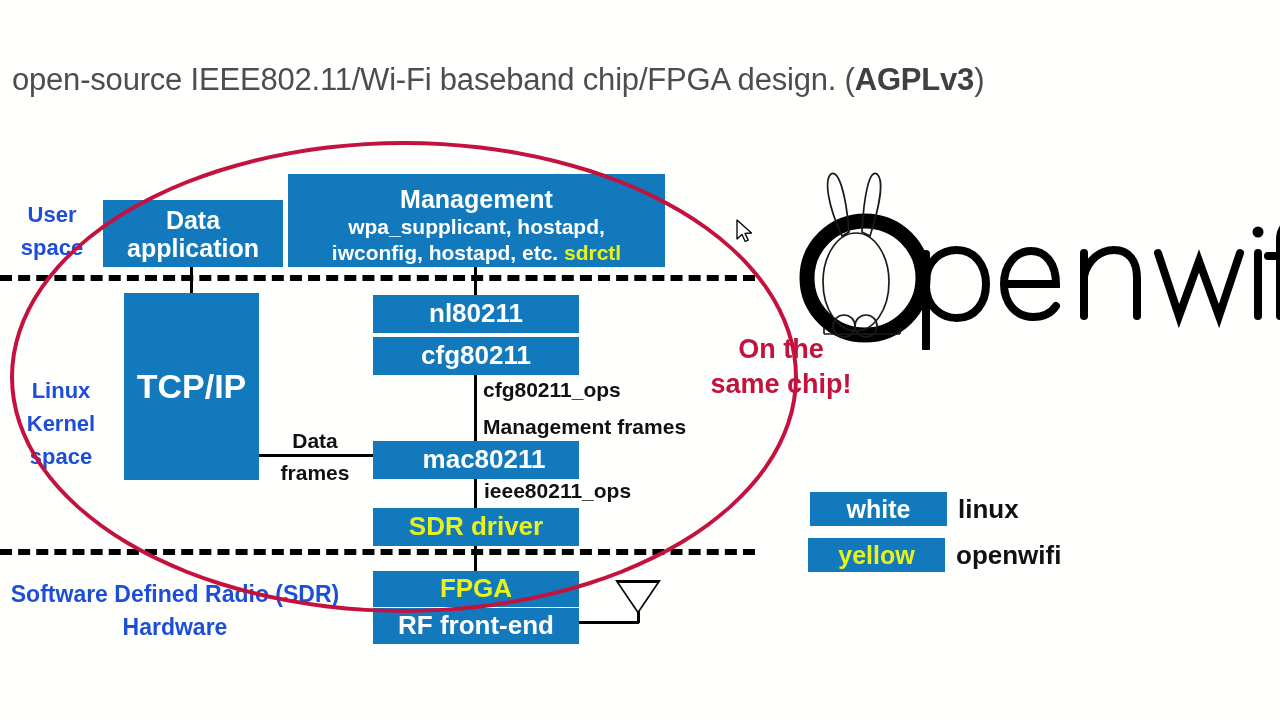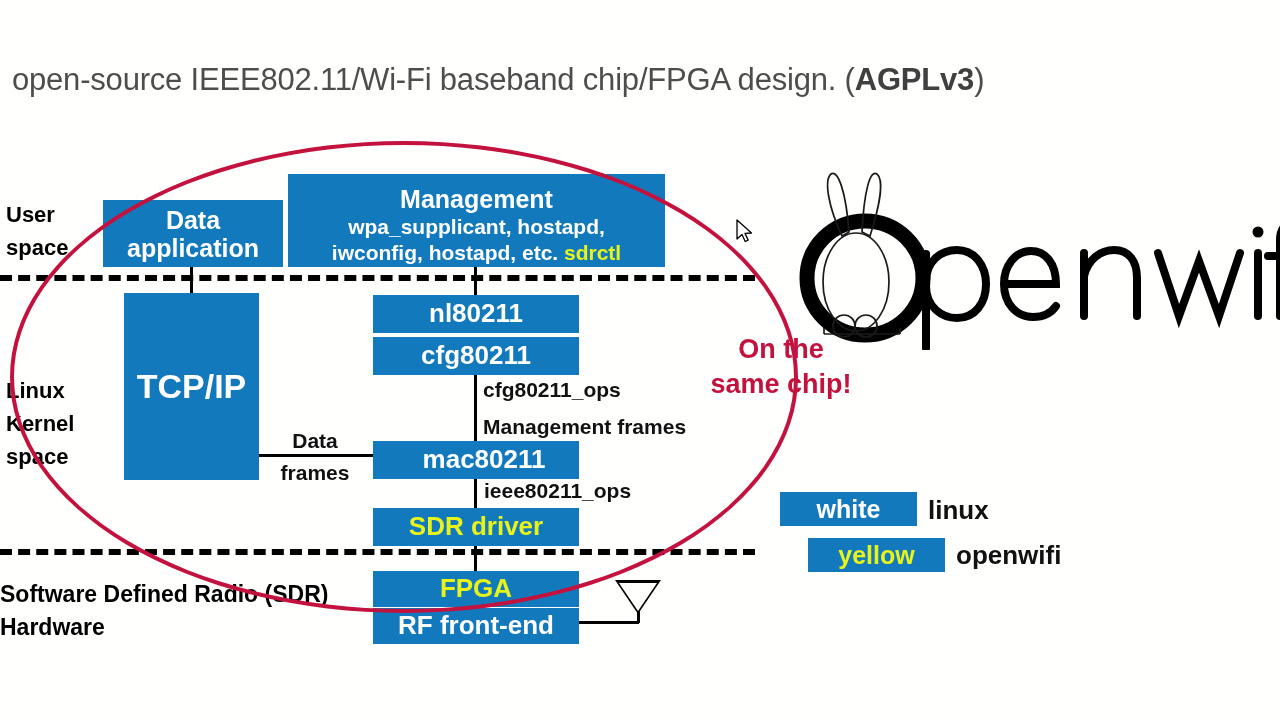--- a/index.html
+++ b/index.html
@@ -66,22 +66,22 @@
   #box-sdrdriver  { left: 373px; top: 508px;  width: 206px; height: 38px; font-size: 26px; }
   #box-fpga       { left: 373px; top: 571px;  width: 206px; height: 36px; font-size: 26px; }
   #box-rffront    { left: 373px; top: 608px;  width: 206px; height: 36px; font-size: 26px; }
 
   
   .side-label {
     position: absolute;
     font-family: "Liberation Sans", sans-serif;
     font-weight: bold;
     font-size: 22px;
-    color: #000000;
-    text-align: left;
+    color: #1d4ed8;
+    text-align: center;
     line-height: 1.5;
     z-index: 7;
   }
   #lbl-user   { left: 6px;  top: 198px; width: 92px; }
   #lbl-kernel { left: 6px;  top: 374px; width: 110px; }
   #lbl-hw     { left: 0px;  top: 578px; width: 350px; font-size: 23px; line-height: 1.45; }
 
   
   .edge-label {
     position: absolute;
@@ -200,21 +200,21 @@
     z-index: 2;
   }
 
   
   .legend-row {
     position: absolute;
     display: flex;
     align-items: center;
     z-index: 7;
   }
-  #legend-white  { left: 780px; top: 492px; align-items: flex-end; }
+  #legend-white  { left: 810px; top: 492px; }
   #legend-yellow { left: 808px; top: 538px; }
   .legend-chip {
     width: 137px;
     height: 34px;
     background: #1279bd;
     display: flex;
     align-items: center;
     justify-content: center;
     font-family: "Liberation Sans", sans-serif;
     font-weight: bold;

